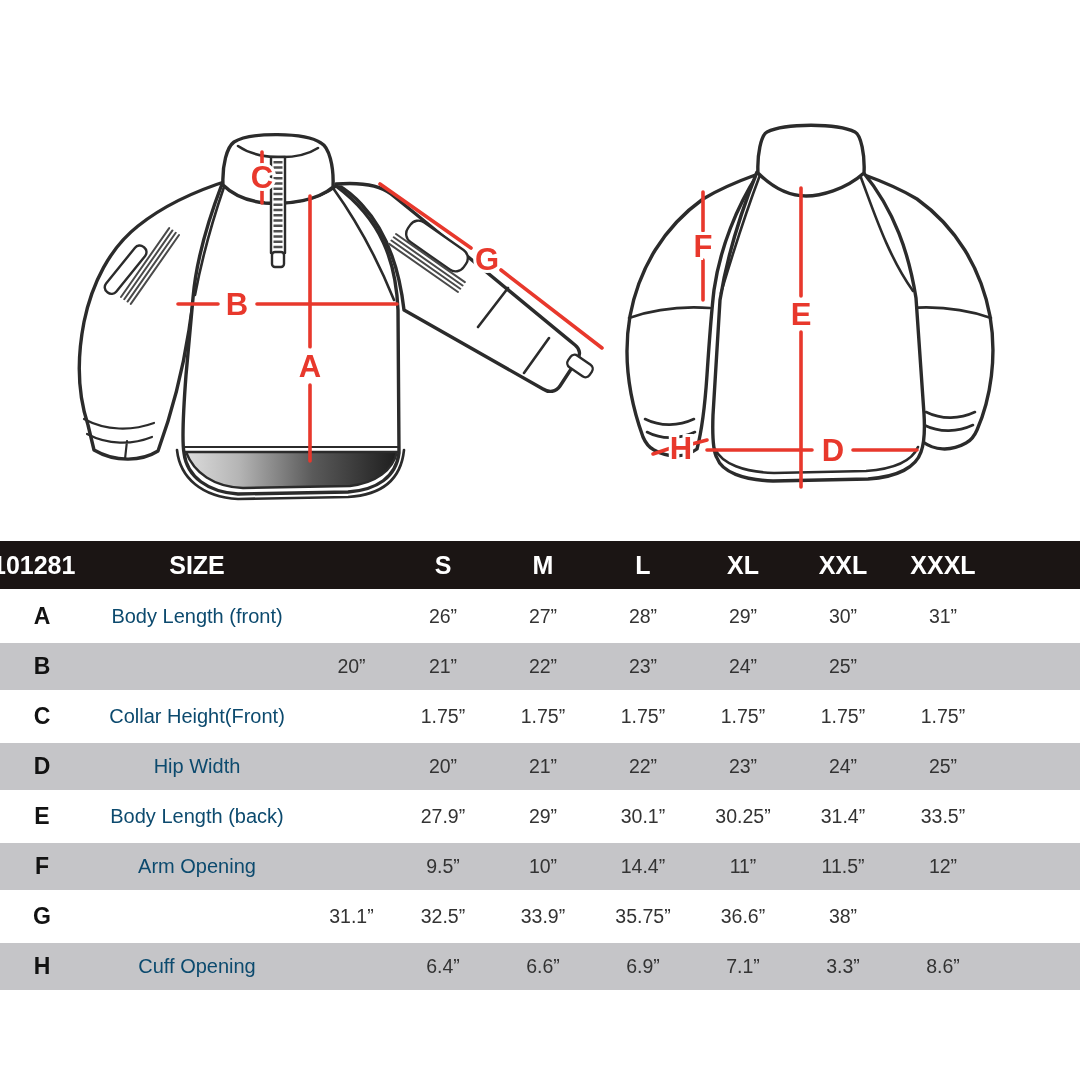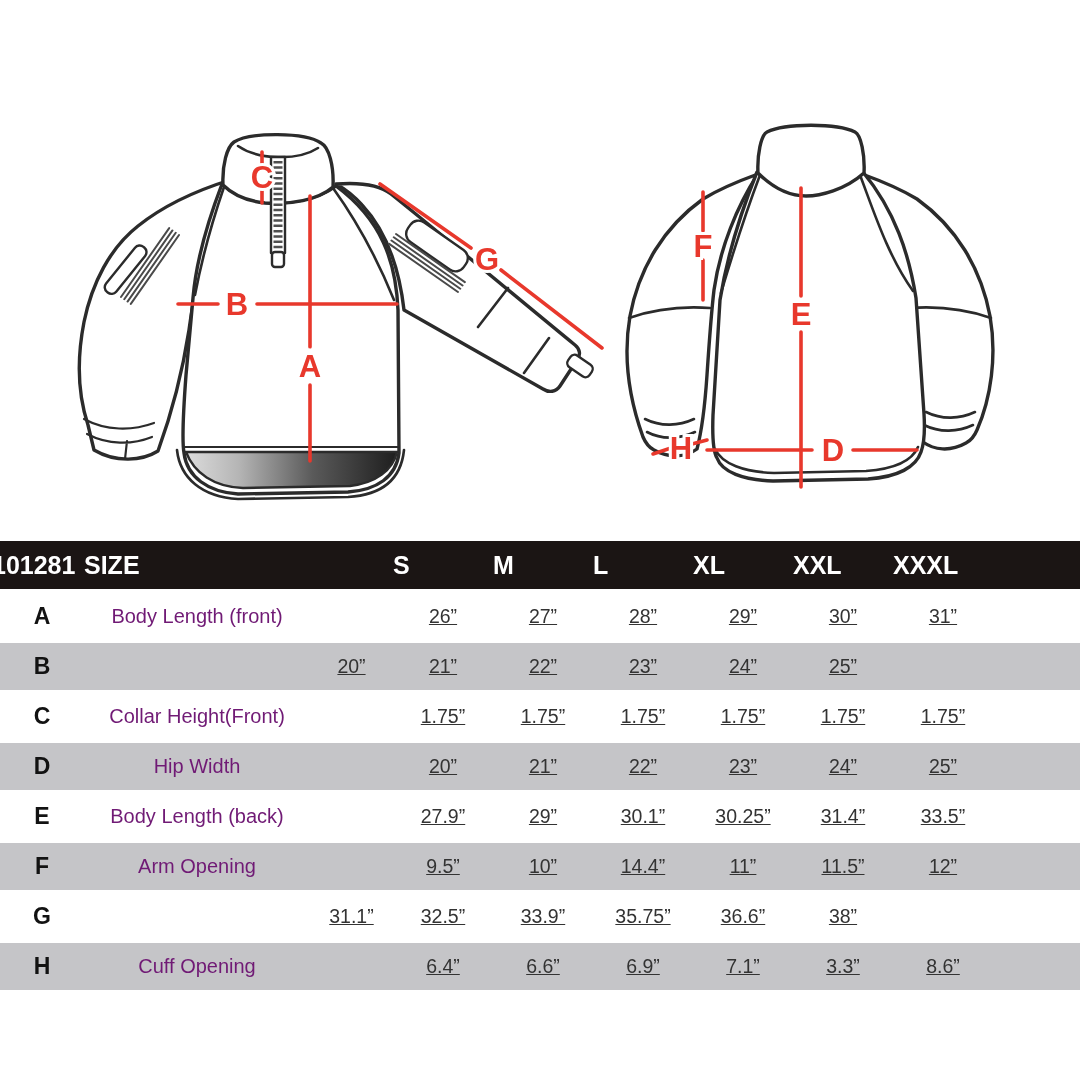--- a/index.html
+++ b/index.html
@@ -11,28 +11,28 @@
   svg .seam{fill:none;stroke:#2b2b2b;stroke-width:2.6;stroke-linecap:round;}
   svg .thin{fill:none;stroke:#2b2b2b;stroke-width:2.2;stroke-linecap:round;}
   svg .red{fill:none;stroke:#e8382c;stroke-width:3.6;stroke-linecap:round;}
   svg text.mlabel{font-family:"Liberation Sans",sans-serif;font-weight:bold;font-size:31px;fill:#e8382c;
     paint-order:stroke;stroke:#ffffff;stroke-width:6px;text-anchor:middle;}
   
   .size-table{position:absolute;top:541px;left:0;width:1080px;}
   .trow,.thead{display:grid;grid-template-columns:84px 226px 83px 100px 100px 100px 100px 100px 100px 1fr;
     align-items:center;}
   .thead{height:48px;background:#1b1514;color:#ffffff;margin-bottom:4px;}
-  .thead .cell{font-weight:bold;font-size:25px;}
+  .thead .cell{font-weight:bold;font-size:25px;text-align:center;}
   .thead .part{text-align:left;margin-left:-8px;overflow:hidden;white-space:nowrap;}
   .trow{height:47px;margin-bottom:3px;background:#ffffff;}
   .trow.gray{background:#c5c5c8;}
   .trow .cell{text-align:center;color:#2f2f2f;}
   .trow .letter{font-weight:bold;font-size:23px;color:#121212;}
-  .trow .rlabel{font-size:20px;color:#701a75;}
-  .trow .val{font-size:19.5px;color:#333;text-decoration:underline;}
+  .trow .rlabel{font-size:20px;color:#0c4a6e;}
+  .trow .val{font-size:19.5px;color:#333;}
 </style>
 </head>
 <body>
 
 <div class="stage">
 
   <div class="diagram-wrap">
     <svg width="1080" height="538" viewBox="0 0 1080 538">
       <defs>
         <linearGradient id="hemGrad" x1="0" y1="0" x2="1" y2="0">

